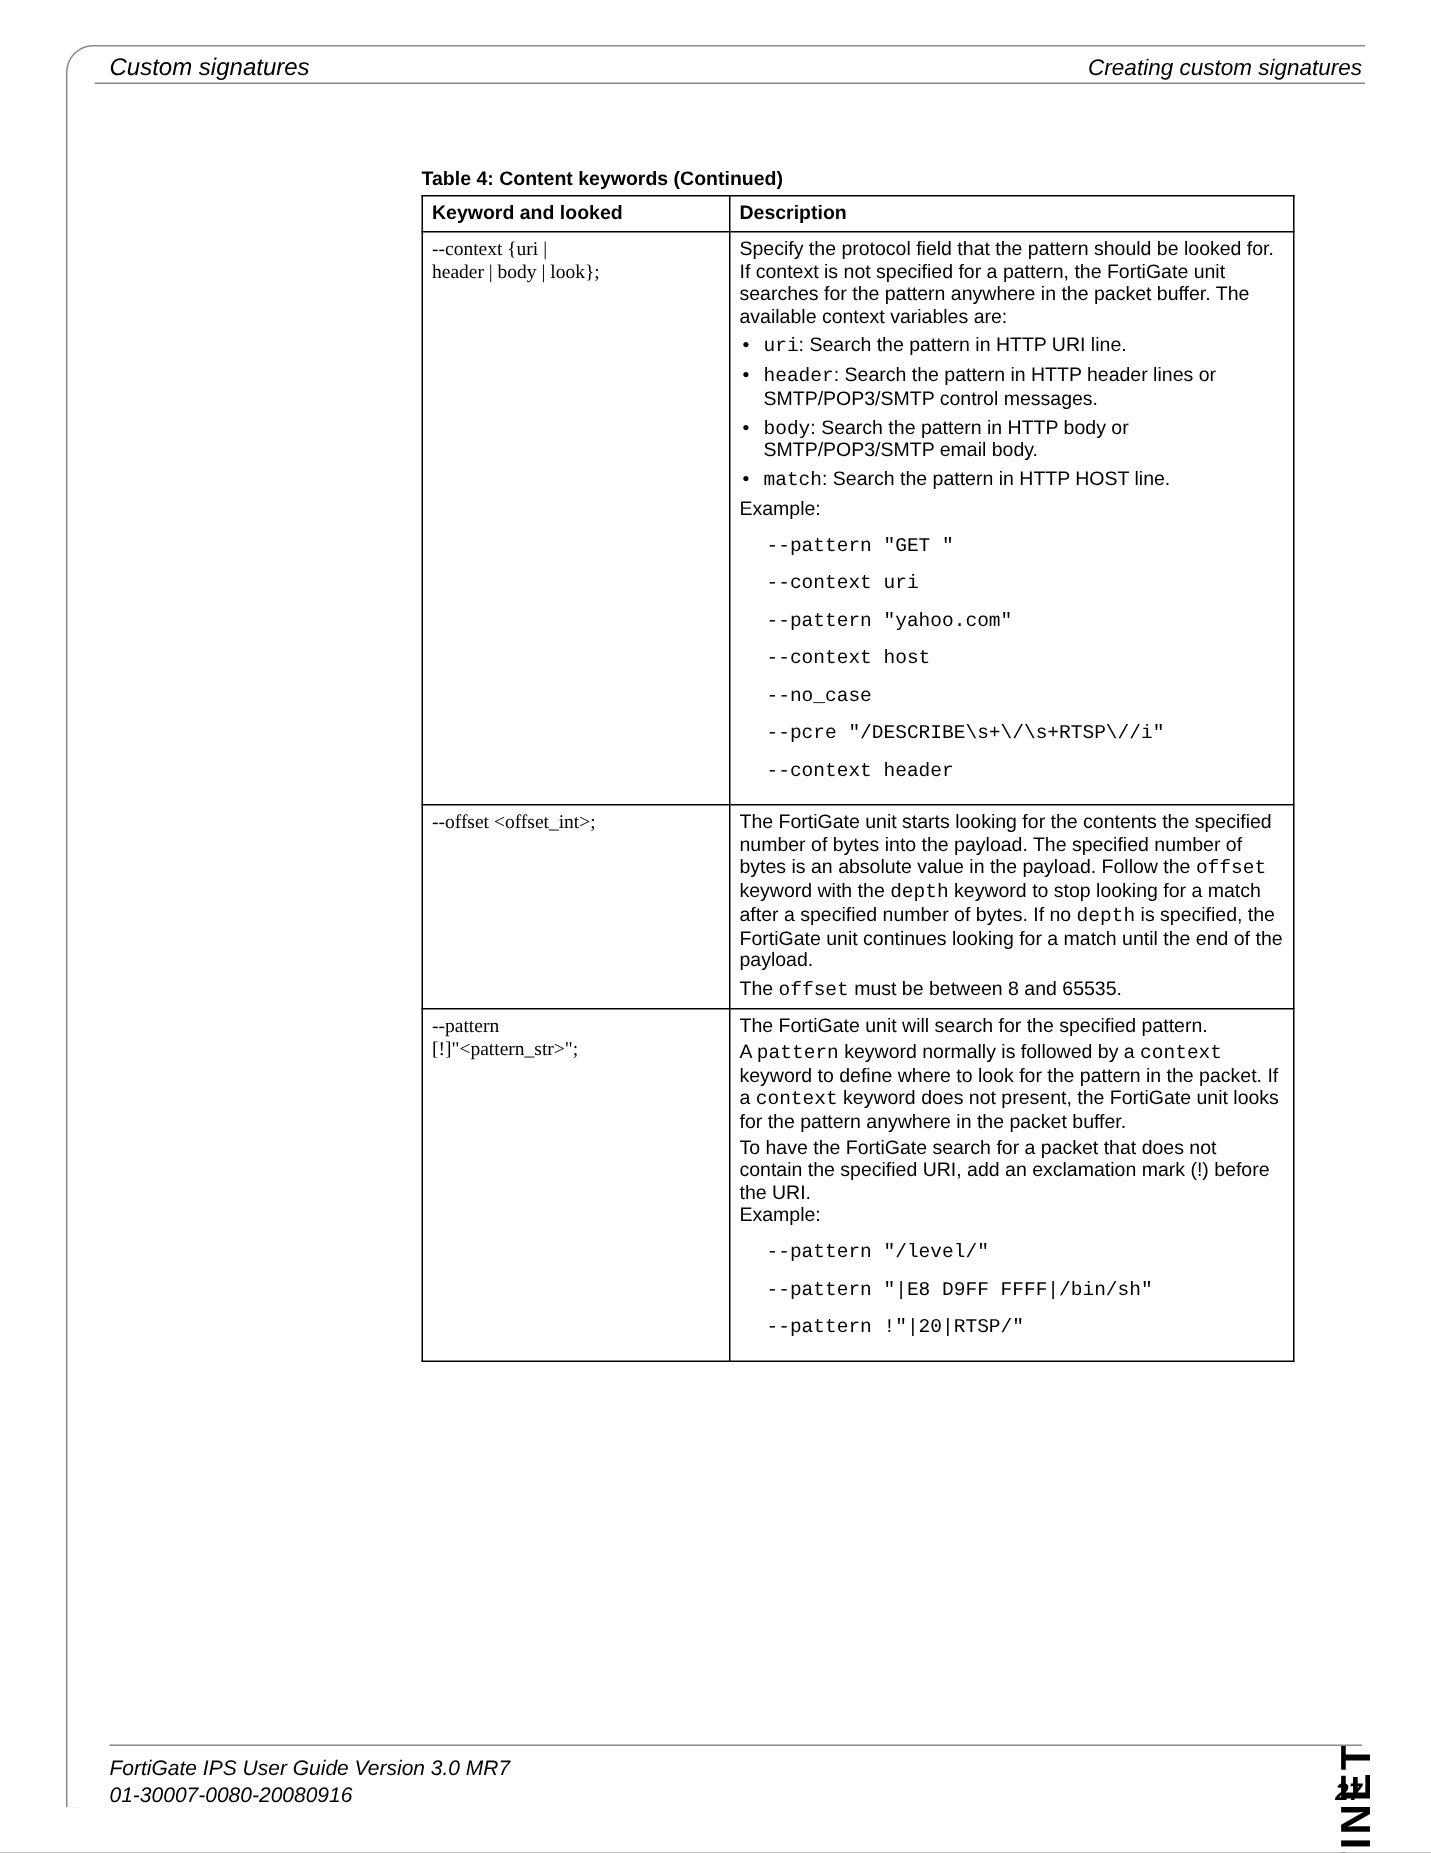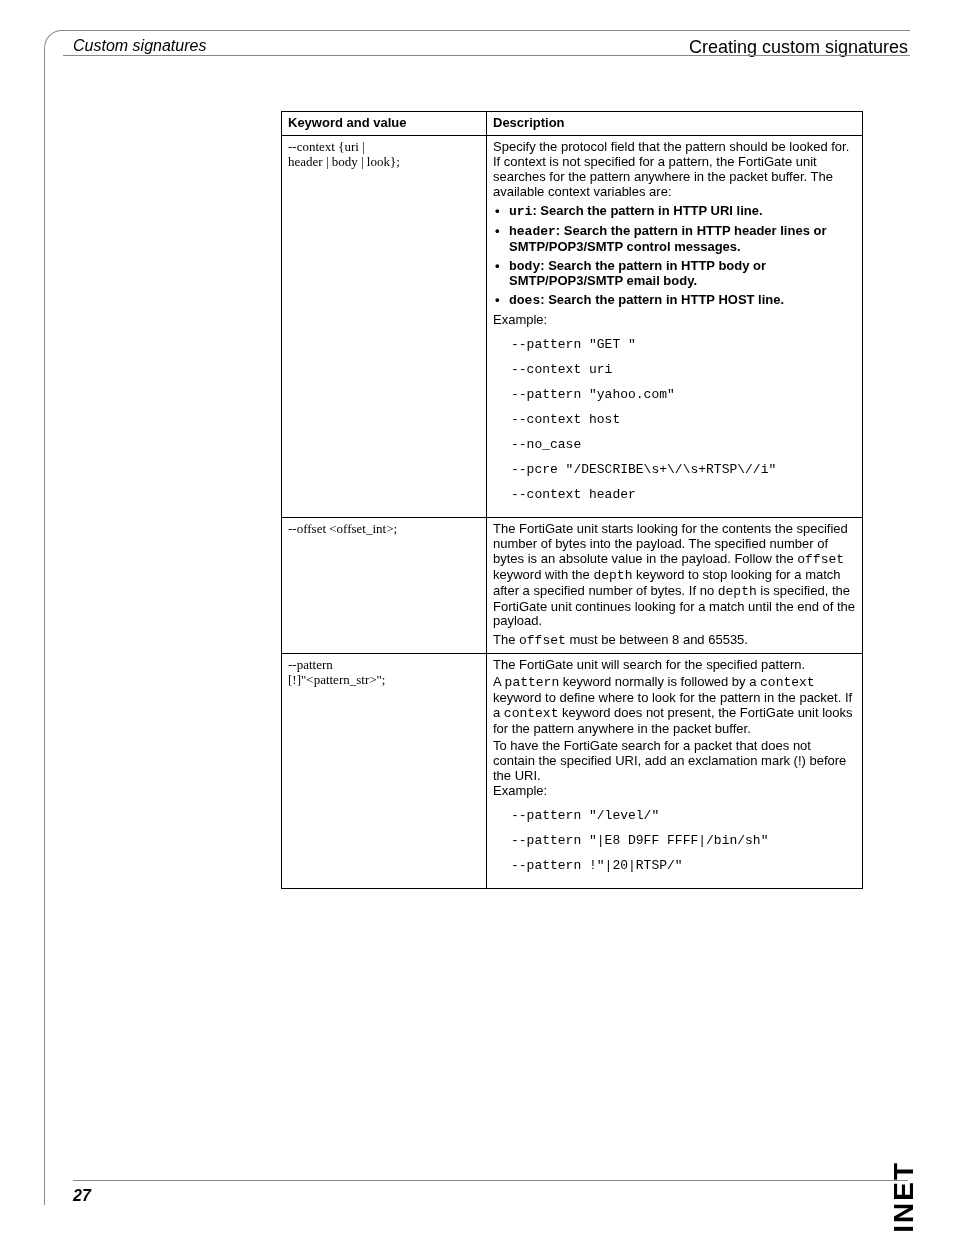--- a/index.html
+++ b/index.html
@@ -35,21 +35,22 @@
     position: absolute;
     top: 6px;
     left: 28px;
     font-style: italic;
     font-size: 16px;
   }
   .hdr-right {
     position: absolute;
     top: 6px;
     right: 2px;
-    font-size: 18px;
+    font-style: italic;
+    font-size: 15px;
   }
   .content {
     position: absolute;
     top: 80px;
     left: 236px;
     width: 582px;
   }
   .caption {
     font-weight: bold;
     font-size: 13px;
@@ -66,21 +67,21 @@
     padding: 4px 6px;
     font-size: 13px;
     line-height: 1.15;
     text-align: left;
   }
   table.main th { font-weight: bold; }
   col.c1 { width: 205px; }
   col.c2 { }
   .mono { font-family: Liberation Serif, serif; font-size: 13px; }
   .minline { font-family: "Courier New", monospace; font-size: 13px; }
-  ul.blist { list-style: none; margin: 2px 0 2px 0; padding: 0; font-weight: bold; }
+  ul.blist { list-style: none; margin: 2px 0 2px 0; padding: 0; }
   ul.blist li { position: relative; padding-left: 16px; margin: 4px 0; }
   ul.blist li::before { content: "•"; position: absolute; left: 2px; top: 0; }
   .exblock { margin: 6px 0 2px 18px; }
   .exline { font-family: "Courier New", monospace; font-size: 13px; margin: 10px 0; white-space: pre; }
   .footer {
     position: absolute;
     left: 28px;
     right: 2px;
     bottom: 0;
     border-top: 1px solid #888;
@@ -109,44 +110,45 @@
 </style>
 </head>
 <body>
 
 <div class="page">
   <div class="hdr-left">Custom signatures</div>
   <div class="hdr-right">Creating custom signatures</div>
   <div class="rule"></div>
 
   <div class="content">
+    <div class="caption">Table 4: Content keywords (Continued)</div>
     <table class="main">
       <colgroup>
           <col class="c1">
           <col class="c2">
         </colgroup>
       <thead>
         <tr>
-          <th>Keyword and value</th>
+          <th>Keyword and looked</th>
           <th>Description</th>
         </tr>
       </thead>
       <tbody>
         <tr>
           <td>
             <div class="mono">--context {uri |</div>
             <div class="mono">header | body | look};</div>
           </td>
           <td>
             <div>Specify the protocol field that the pattern should be looked for. If context is not specified for a pattern, the FortiGate unit searches for the pattern anywhere in the packet buffer. The available context variables are:</div>
             <ul class="blist">
               <li><span class="minline">uri</span><span>: Search the pattern in HTTP URI line.</span></li>
               <li><span class="minline">header</span><span>: Search the pattern in HTTP header lines or SMTP/POP3/SMTP control messages.</span></li>
               <li><span class="minline">body</span><span>: Search the pattern in HTTP body or SMTP/POP3/SMTP email body.</span></li>
-              <li><span class="minline">does</span><span>: Search the pattern in HTTP HOST line.</span></li>
+              <li><span class="minline">match</span><span>: Search the pattern in HTTP HOST line.</span></li>
             </ul>
             <div>Example:</div>
             <div class="exblock">
               <div class="exline">--pattern "GET "</div>
               <div class="exline">--context uri</div>
               <div class="exline">--pattern "yahoo.com"</div>
               <div class="exline">--context host</div>
               <div class="exline">--no_case</div>
               <div class="exline">--pcre "/DESCRIBE\s+\/\s+RTSP\//i"</div>
               <div class="exline">--context header</div>
@@ -179,15 +181,19 @@
         </tr>
       </tbody>
     </table>
   </div>
 
   <div class="brand">
     <span>RTINET</span>
   </div>
 
   <div class="footer">
+    <div class="lines">
+      <div>FortiGate IPS User Guide Version 3.0 MR7</div>
+      <div>01-30007-0080-20080916</div>
+    </div>
     <div class="pn">27</div>
   </div>
 </div>
 
 </body></html>

